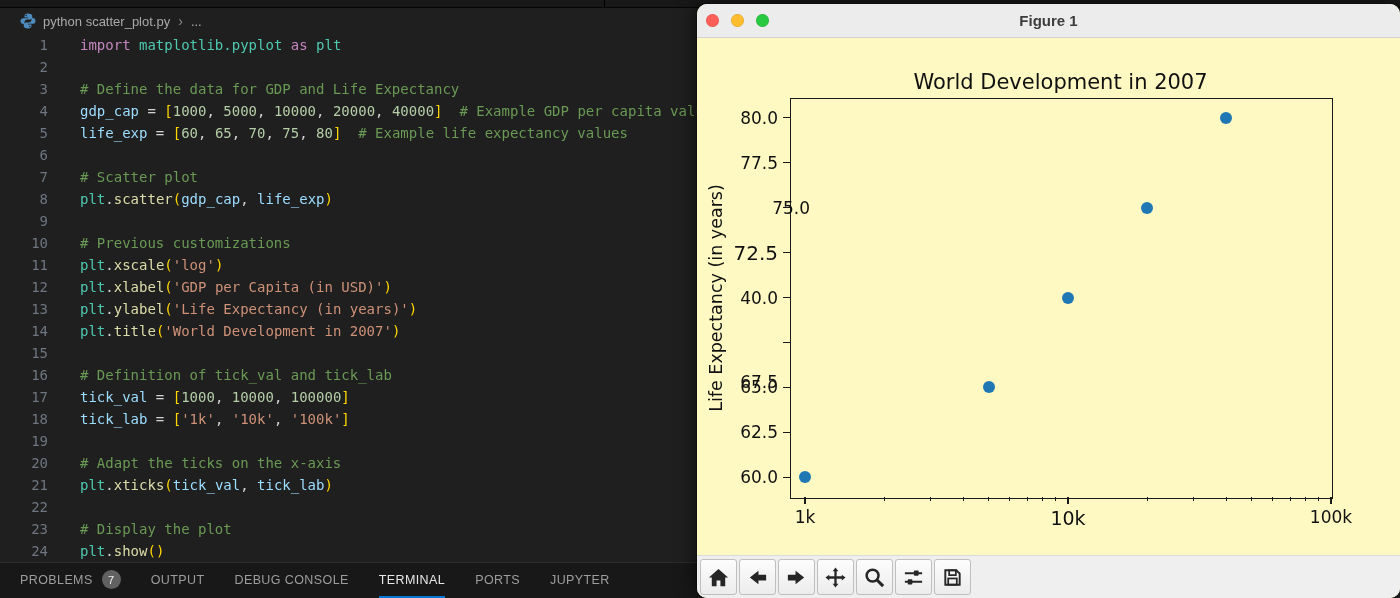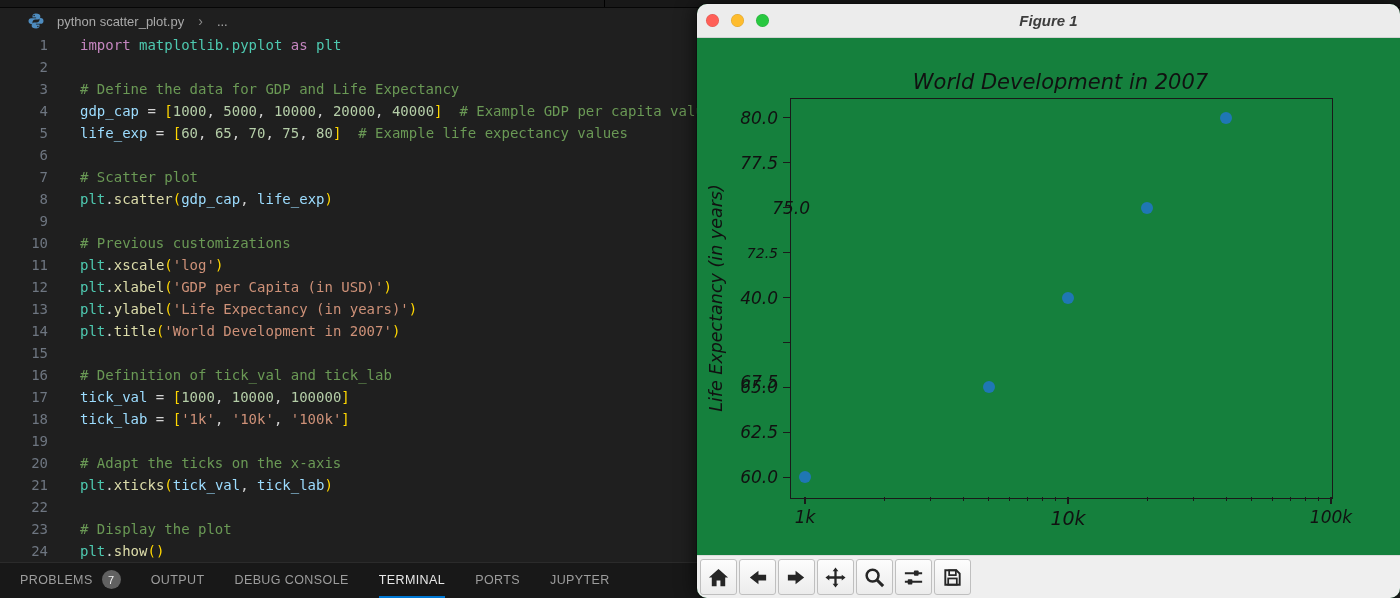--- a/index.html
+++ b/index.html
@@ -1,38 +1,38 @@
 <!DOCTYPE html>
 <html style="--accent: #0078d4;"><head>
 <meta charset="utf-8">
 <style>
   html,body{margin:0;padding:0;background:#000;}
   .screen{position:relative;width:1400px;height:598px;overflow:hidden;background:#1f1f1f;font-family:"Liberation Sans",sans-serif;}
 
   
   .tabstrip{position:absolute;top:0;left:0;width:100%;height:7px;background:#181818;border-bottom:1px solid #060606;}
   .tabstrip .tabdiv{position:absolute;left:604px;top:0;width:1px;height:7px;background:#000;}
-  .breadcrumb{position:absolute;top:8px;left:0;height:26px;display:flex;align-items:center;padding-left:28px;color:#a9a9a9;font-size:13px;gap:13px;}
+  .breadcrumb{position:absolute;top:8px;left:0;height:26px;display:flex;align-items:center;padding-left:20px;color:#a9a9a9;font-size:13px;gap:7px;}
   .breadcrumb .sep{color:#8a8a8a;font-size:14px;margin:0 1px;}
   .breadcrumb .crumb{cursor:pointer;}
   .pyicon{width:16px;height:16px;display:block;}
   .code{position:absolute;top:34px;left:0;width:1400px;height:528px;font-family:"DejaVu Sans Mono","Liberation Mono",monospace;font-size:14px;font-weight:500;}
   .code-line{height:22px;line-height:22px;white-space:pre;display:flex;}
   .ln{display:inline-block;width:48px;text-align:right;color:#6e7681;flex:0 0 48px;}
   .lc{padding-left:32px;}
   .tk-kw{color:#c586c0}.tk-mod{color:#4ec9b0}.tk-fn{color:#dcdcaa}.tk-var{color:#9cdcfe}
   .tk-num{color:#b5cea8}.tk-str{color:#ce9178}.tk-pun{color:#d4d4d4}.tk-com{color:#6a9955}.tk-brk{color:#ffd700}
 
   .panel{position:absolute;bottom:0;left:0;width:700px;height:35px;background:#181818;border-top:1px solid #2b2b2b;display:flex;align-items:stretch;padding-left:20px;gap:30px;}
   .ptab{display:flex;align-items:center;gap:9px;font-size:12.5px;letter-spacing:.4px;color:#9d9d9d;border-bottom:2px solid transparent;cursor:pointer;}
   .ptab.active{color:#e7e7e7;border-bottom-color:var(--accent,#0078d4);}
   .pbadge{background:#616161;color:#f2f2f2;border-radius:50%;width:19px;height:19px;font-size:11px;display:flex;align-items:center;justify-content:center;letter-spacing:0;}
 
   
-  .figwin{position:absolute;left:697px;top:4px;width:703px;height:594px;background:#15803d;border-radius:10px;box-shadow:-3px 0 18px rgba(0,0,0,.55),0 0 0 1px rgba(0,0,0,.18);overflow:hidden;font-style:italic;}
+  .figwin{position:absolute;left:697px;top:4px;width:703px;height:594px;background:#fef9c3;border-radius:10px;box-shadow:-3px 0 18px rgba(0,0,0,.55),0 0 0 1px rgba(0,0,0,.18);overflow:hidden;}
   .titlebar{position:absolute;top:0;left:0;width:100%;height:33px;background:#ececec;border-bottom:1px solid #d2d2d2;}
   .wintitle{position:absolute;left:0;width:100%;text-align:center;line-height:33px;font-weight:bold;font-size:15px;color:#3d3d3d;}
   .tl{position:absolute;top:10px;width:13px;height:13px;border-radius:50%;box-shadow:inset 0 0 0 .5px rgba(0,0,0,.15);cursor:pointer;}
 
   .chart{position:absolute;inset:0;}
   .ct{position:absolute;font-family:"DejaVu Sans",sans-serif;color:#111;}
   .frame{position:absolute;border:1.4px solid #1a1a1a;background:transparent;}
   .dot{position:absolute;border-radius:50%;transform:translate(-50%,-50%);}
   .tickmark{position:absolute;background:#1a1a1a;}
 
@@ -131,21 +131,21 @@
         <div class="ct" style="left: 0px; width: 81px; top: 463.23px; height: 20px; line-height: 20px; text-align: right; font-size: 17px;">60.0</div>
         <div class="tickmark" style="left: 86px; top: 427.597px; width: 7px; height: 1.4px;"></div>
         <div class="ct" style="left: 0px; width: 81px; top: 418.297px; height: 20px; line-height: 20px; text-align: right; font-size: 17px;">62.5</div>
         <div class="tickmark" style="left: 86px; top: 382.665px; width: 7px; height: 1.4px;"></div>
         <div class="ct" style="left: 0px; width: 81px; top: 373.365px; height: 20px; line-height: 20px; text-align: right; font-size: 17px;">65.0</div>
         <div class="tickmark" style="left: 86px; top: 337.732px; width: 7px; height: 1.4px;"></div>
         <div class="ct" style="left: 0px; width: 81px; top: 328.432px; height: 20px; line-height: 20px; text-align: right; font-size: 17px; margin-top: 40px;">67.5</div>
         <div class="tickmark" style="left: 86px; top: 292.8px; width: 7px; height: 1.4px;"></div>
         <div class="ct" style="left: 0px; width: 81px; top: 283.5px; height: 20px; line-height: 20px; text-align: right; font-size: 17px;">40.0</div>
         <div class="tickmark" style="left: 86px; top: 247.868px; width: 7px; height: 1.4px;"></div>
-        <div class="ct" style="left: 0px; width: 81px; top: 238.568px; height: 20px; line-height: 20px; text-align: right; font-size: 14px;">72.5</div>
+        <div class="ct" style="left: 0px; width: 81px; top: 238.568px; height: 20px; line-height: 20px; text-align: right; font-size: 20px;">72.5</div>
         <div class="tickmark" style="left: 86px; top: 202.935px; width: 7px; height: 1.4px;"></div>
         <div class="ct" style="left: 0px; width: 81px; top: 193.635px; height: 20px; line-height: 20px; text-align: right; font-size: 17px; margin-left: 32px;">75.0</div>
         <div class="tickmark" style="left: 86px; top: 158.003px; width: 7px; height: 1.4px;"></div>
         <div class="ct" style="left: 0px; width: 81px; top: 148.703px; height: 20px; line-height: 20px; text-align: right; font-size: 17px;">77.5</div>
         <div class="tickmark" style="left: 86px; top: 113.07px; width: 7px; height: 1.4px;"></div>
         <div class="ct" style="left: 0px; width: 81px; top: 103.77px; height: 20px; line-height: 20px; text-align: right; font-size: 17px;">80.0</div>
         <div class="tickmark" style="left: 107.291px; top: 493px; width: 1.4px; height: 7px;"></div>
         <div class="ct" style="left: 107.991px; top: 503px; font-size: 17px; transform: translateX(-50%);">1k</div>
         <div class="tickmark" style="left: 370.296px; top: 493px; width: 1.4px; height: 7px;"></div>
         <div class="ct" style="left: 370.996px; top: 503px; font-size: 19px; transform: translateX(-50%);">10k</div>

